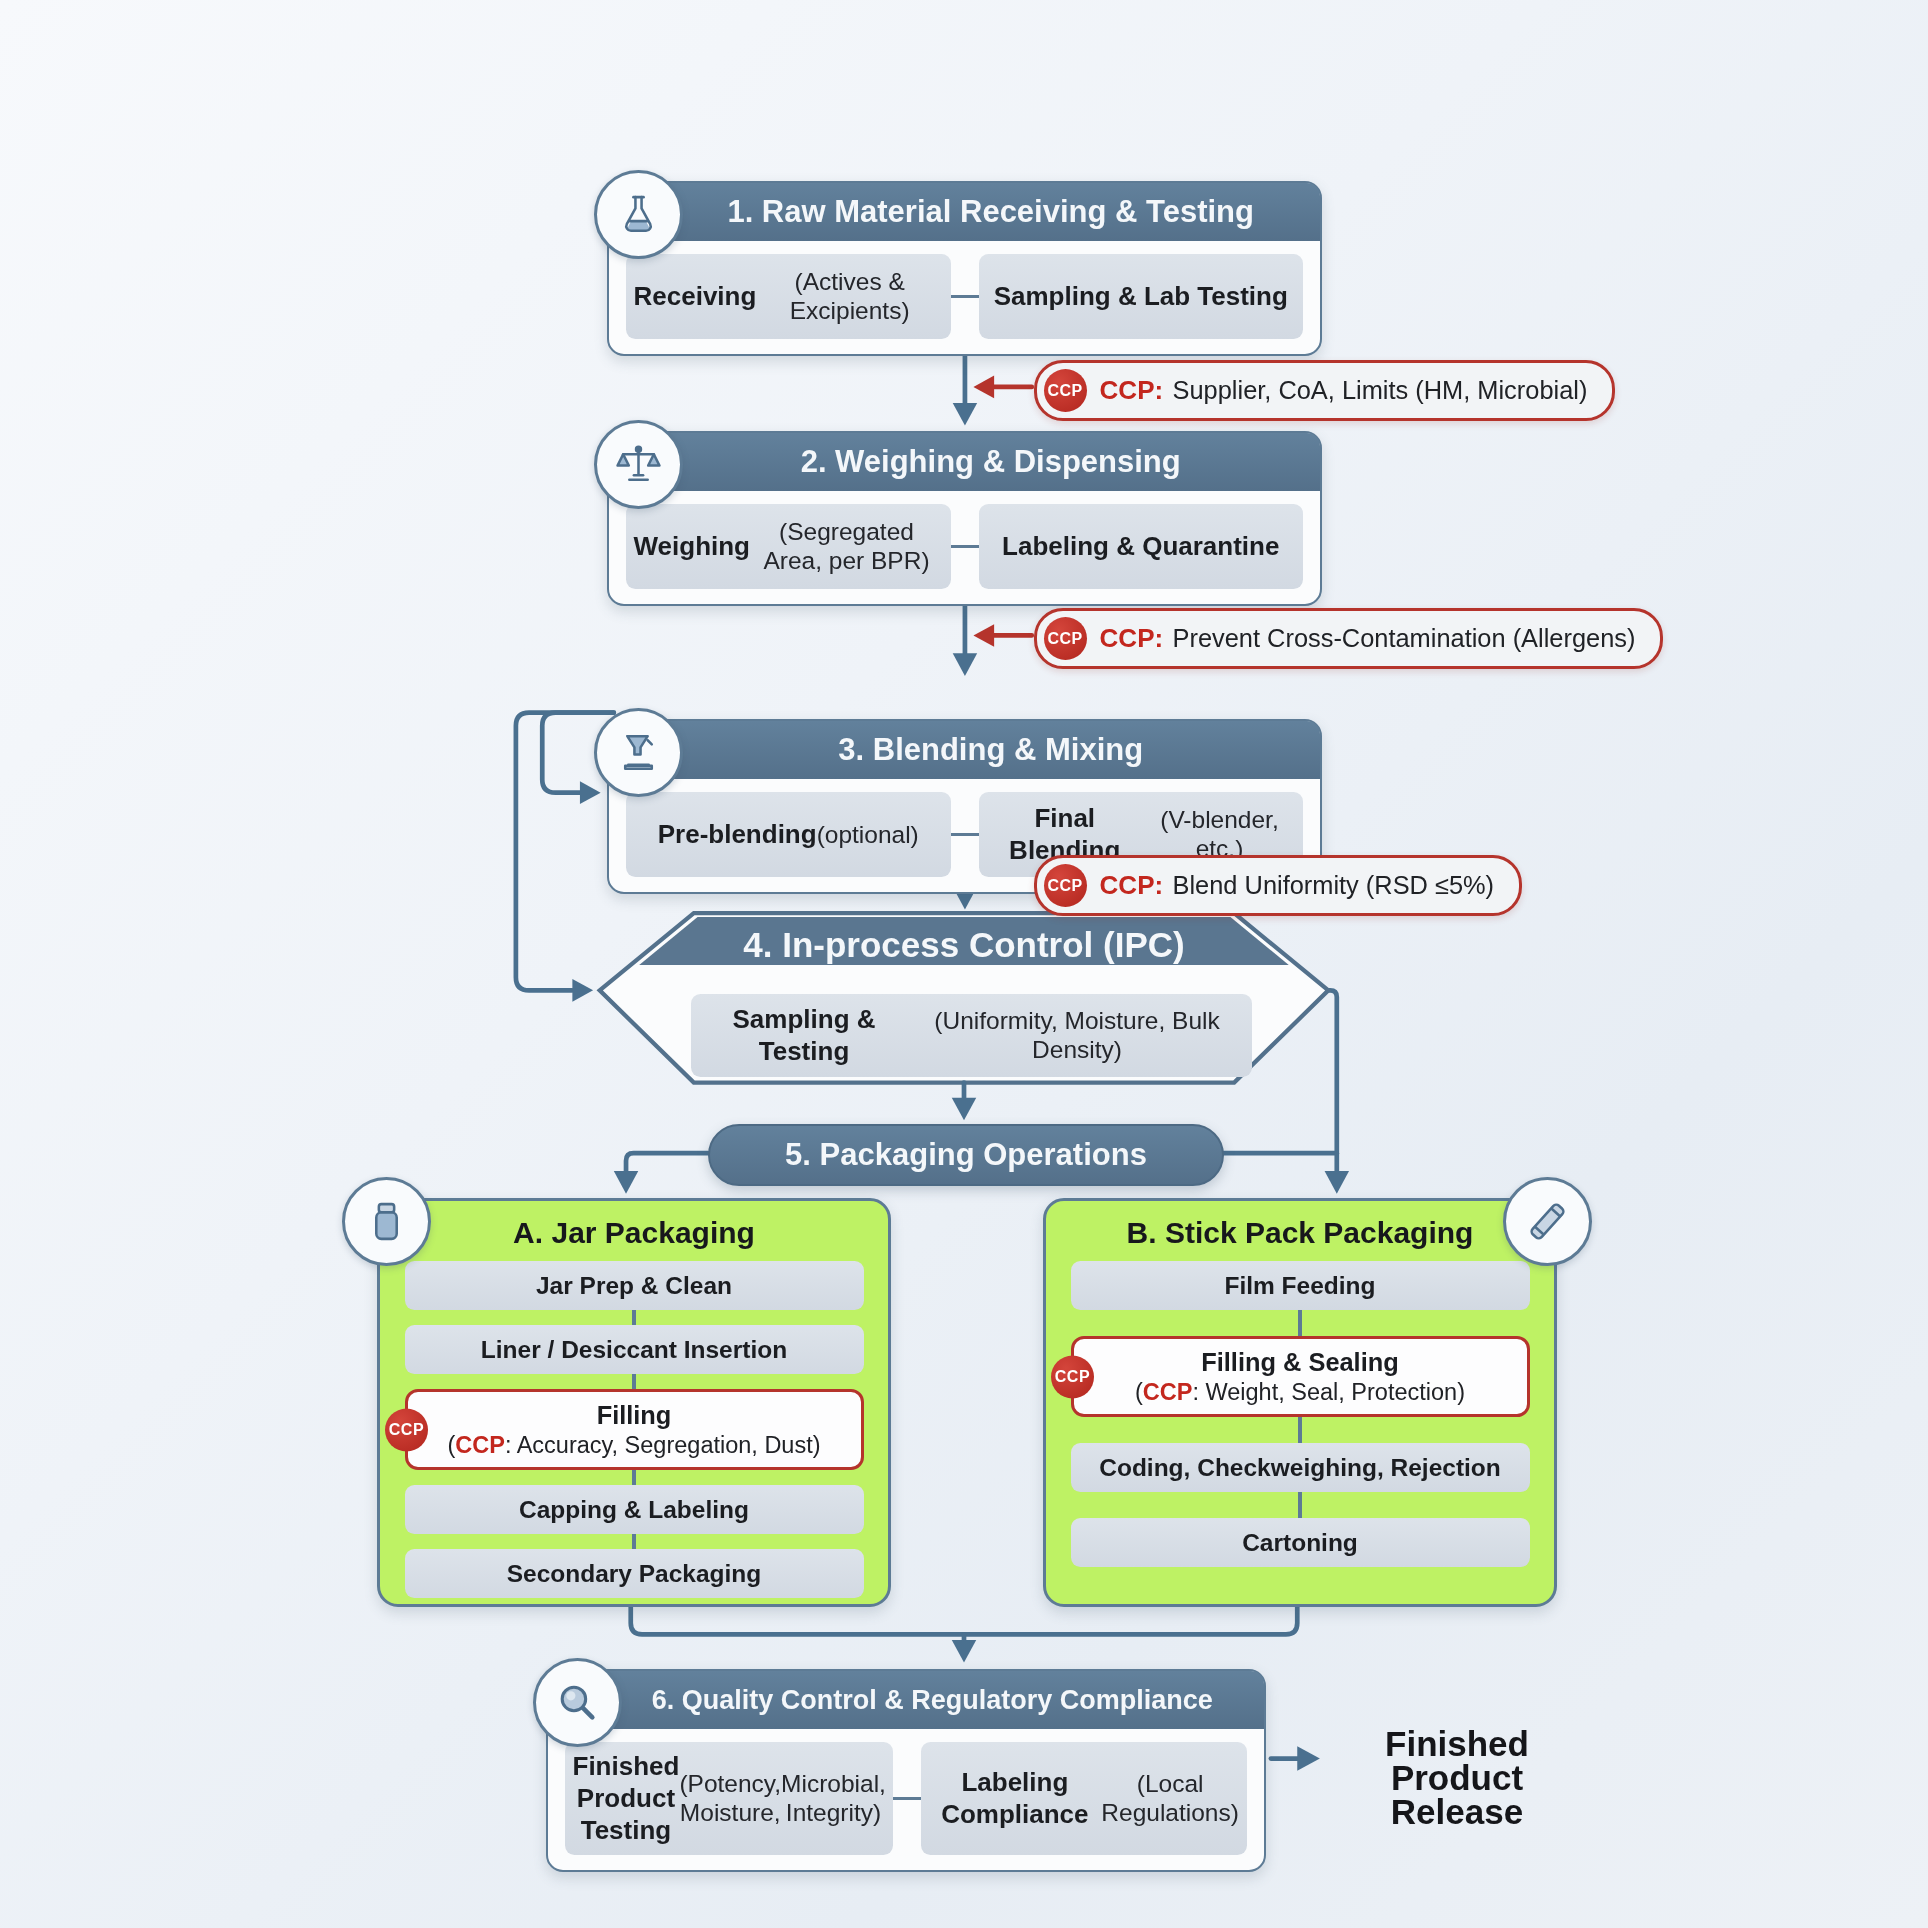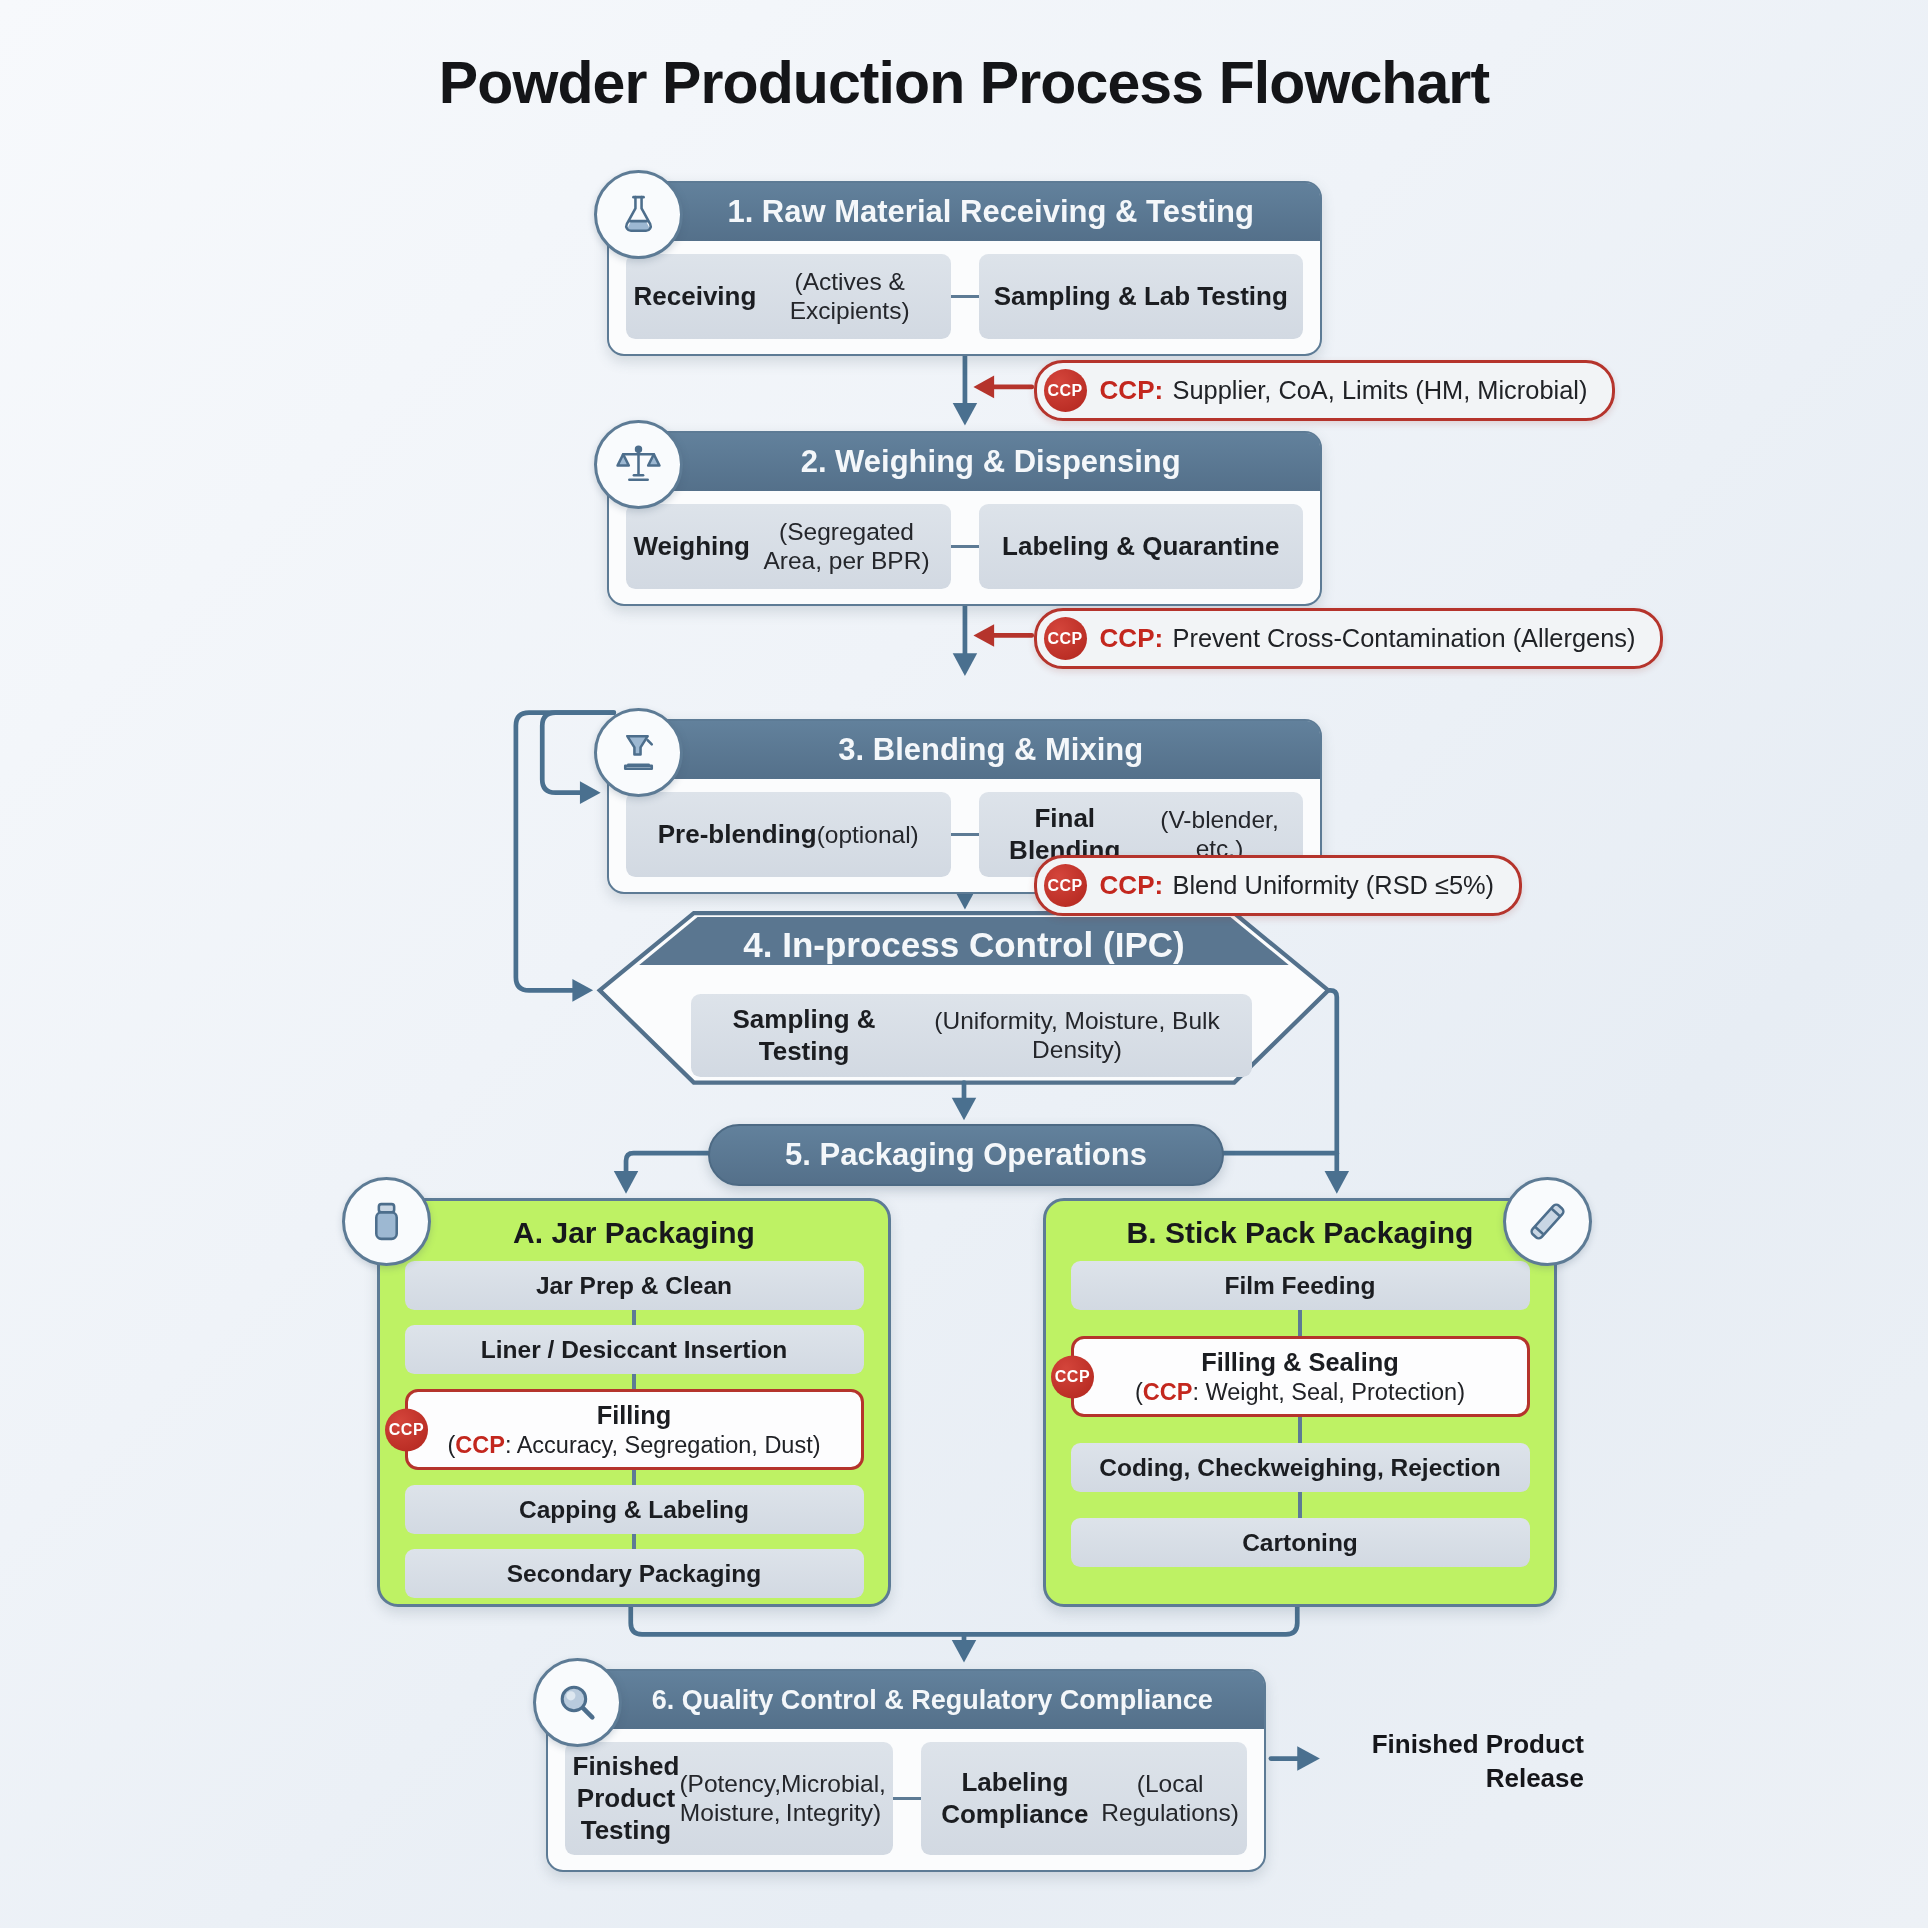--- a/index.html
+++ b/index.html
@@ -104,29 +104,28 @@
     text-align:center;padding:3.8px 13px;
   }
   .pccp .ccp-badge{position:absolute;left:-22.6px;top:50%;transform:translateY(-50%);}
   .pl1{font-size:25.4px;font-weight:bold;color:#1b1d21;line-height:31px;}
   .pl2{font-size:23.5px;color:#202226;line-height:28px;}
   .red{color:#c3271e;font-weight:bold;}
 
   
   .release{
     position:absolute;left:1330px;top:1727px;width:254px;z-index:2;
-    text-align:right;font-size:26px;font-weight:bold;color:#15161a;line-height:34px;
+    text-align:center;font-size:35px;font-weight:bold;color:#15161a;line-height:34px;
   }
 </style>
 </head>
 <body>
 
 <div class="canvas">
 
-  <h1 class="page-title">Powder Production Process Flowchart</h1>
 
   <svg class="connectors" width="1928" height="1928" viewBox="0 0 2048 2048">
     <g stroke="#4a708f" stroke-width="5" fill="none" stroke-linecap="round">
       <path d="M 652,757 H 590 Q 576,757 576,771 V 828 Q 576,842 590,842 H 616"></path>
       <path d="M 652,757 H 562 Q 548,757 548,771 V 1038 Q 548,1052 562,1052 H 608"></path>
       <path d="M 1411,1052 H 1413 Q 1420,1052 1420,1059 V 1246"></path>
     </g>
     <polygon points="616,830 616,854 638,842" fill="#4a708f"></polygon>
     <polygon points="608,1040 608,1064 630,1052" fill="#4a708f"></polygon>
 

